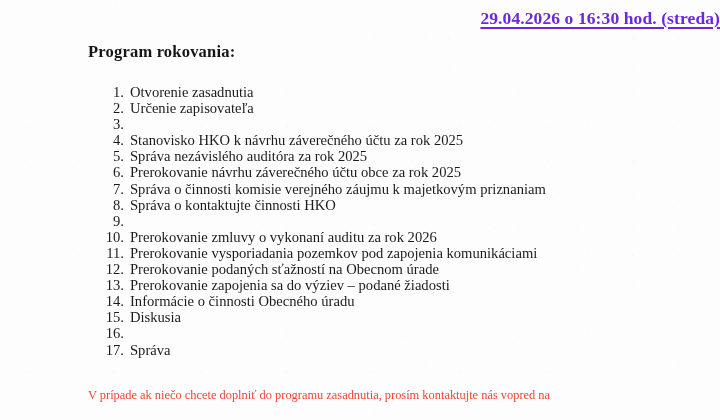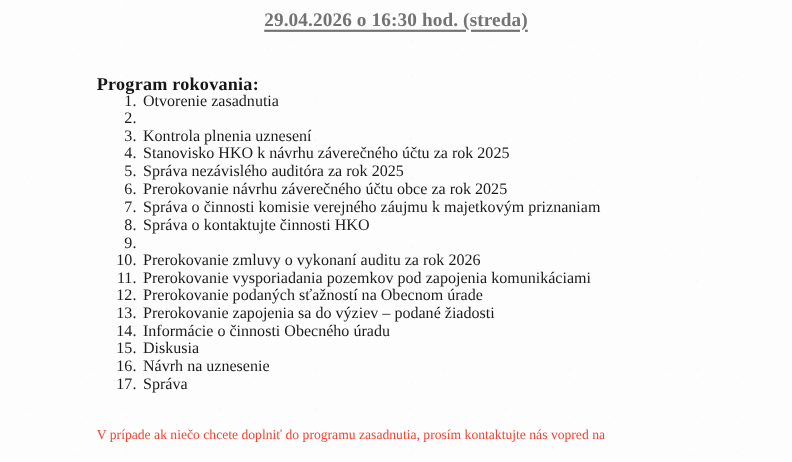--- a/index.html
+++ b/index.html
@@ -38,36 +38,36 @@
     width: 720px;
     height: 420px;
   }
 
   
   .date-header {
     position: absolute;
     top: 8px;
     left: 0;
     width: 720px;
-    text-align: center;
+    text-align: right;
     font-size: 17.5px;
     font-weight: bold;
-    color: #737373;
+    color: #6d28d9;
     letter-spacing: 0.1px;
   }
   .date-header .hdr-text {
     text-decoration: underline;
     text-decoration-thickness: 1.6px;
     text-underline-offset: 3px;
   }
 
   
   .section-title {
     position: absolute;
-    top: 67px;
+    top: 42px;
     left: 88px;
     font-size: 16.5px;
     font-weight: bold;
     color: #161616;
     letter-spacing: 0.2px;
   }
 
   
   .agenda {
     position: absolute;
@@ -120,24 +120,24 @@
 
   <div class="section-title">Program rokovania:</div>
 
   <ol class="agenda" style="list-style: none; margin: 0px; padding: 0px;">
       <li class="agenda-item">
         <span class="agenda-num">1.</span>
         <span class="agenda-text">Otvorenie zasadnutia</span>
       </li>
       <li class="agenda-item">
         <span class="agenda-num">2.</span>
+        <span class="agenda-text">Určenie zapisovateľa</span>
       </li>
       <li class="agenda-item">
         <span class="agenda-num">3.</span>
-        <span class="agenda-text">Kontrola plnenia uznesení</span>
       </li>
       <li class="agenda-item">
         <span class="agenda-num">4.</span>
         <span class="agenda-text">Stanovisko HKO k návrhu záverečného účtu za rok 2025</span>
       </li>
       <li class="agenda-item">
         <span class="agenda-num">5.</span>
         <span class="agenda-text">Správa nezávislého auditóra za rok 2025</span>
       </li>
       <li class="agenda-item">
@@ -174,21 +174,20 @@
       <li class="agenda-item">
         <span class="agenda-num">14.</span>
         <span class="agenda-text">Informácie o činnosti Obecného úradu</span>
       </li>
       <li class="agenda-item">
         <span class="agenda-num">15.</span>
         <span class="agenda-text">Diskusia</span>
       </li>
       <li class="agenda-item">
         <span class="agenda-num">16.</span>
-        <span class="agenda-text">Návrh na uznesenie</span>
       </li>
       <li class="agenda-item">
         <span class="agenda-num">17.</span>
         <span class="agenda-text">Správa</span>
       </li>
     </ol>
 
   <div class="footer-note">
     <span>V prípade ak niečo chcete doplniť do programu zasadnutia, prosím kontaktujte nás vopred na</span>
   </div>

